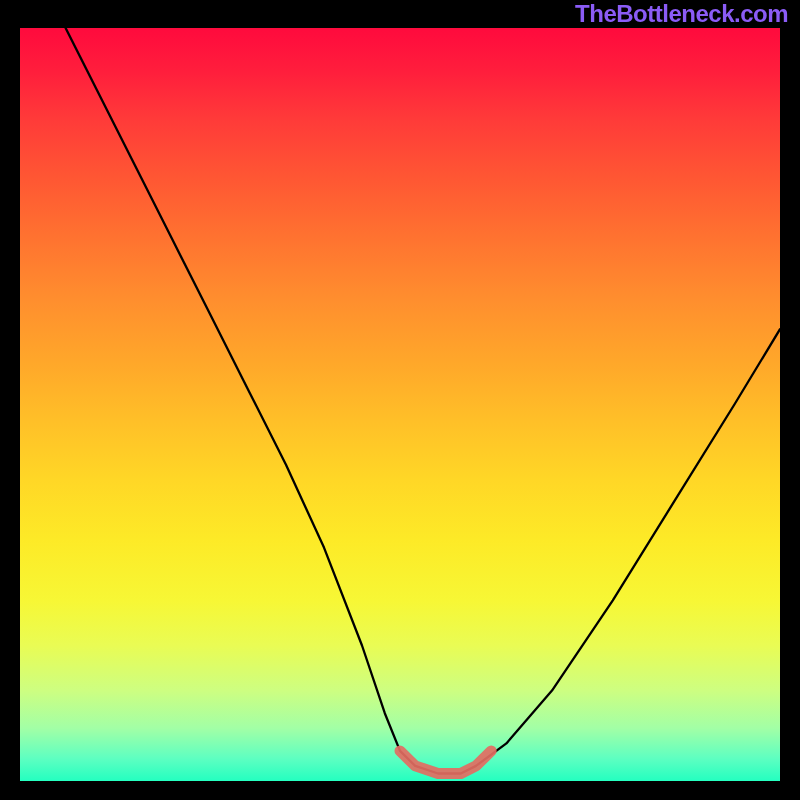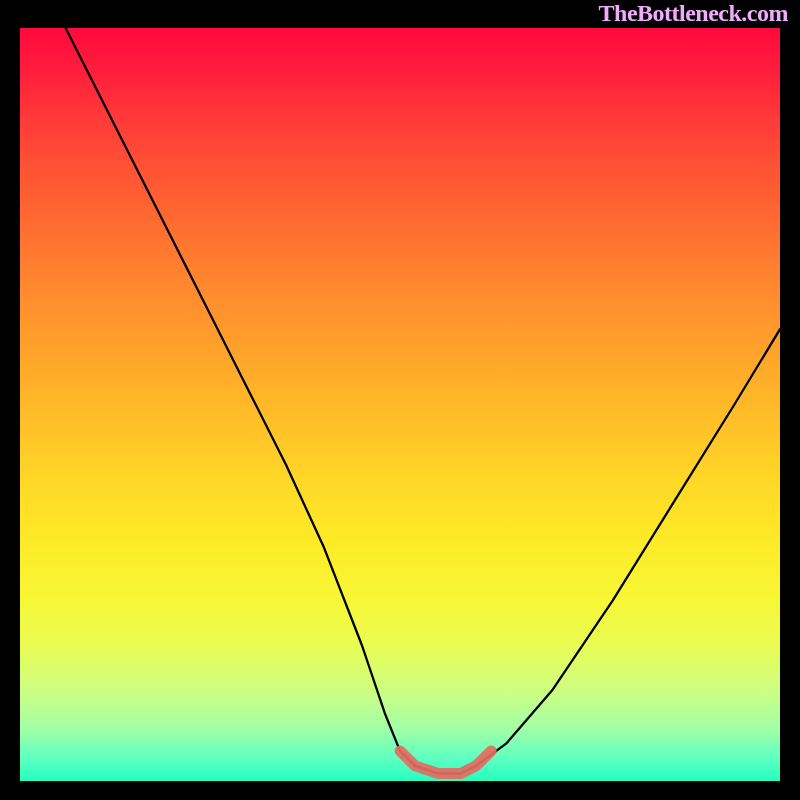--- a/index.html
+++ b/index.html
@@ -13,24 +13,24 @@
   .outer {
     width: 800px;
     height: 800px;
     background: #000;
     position: relative;
   }
   .watermark {
     position: absolute;
     top: 0;
     right: 12px;
-    font-family: Liberation Serif, serif;
+    font-family: Liberation Sans, sans-serif;
     font-size: 24px;
     font-weight: bold;
-    color: #f0abfc;
+    color: #8b5cf6;
     letter-spacing: -0.5px;
     z-index: 3;
     user-select: none;
     text-align: right;
   }
   .plot {
     position: absolute;
     left: 20px;
     top: 28px;
     width: 760px;

